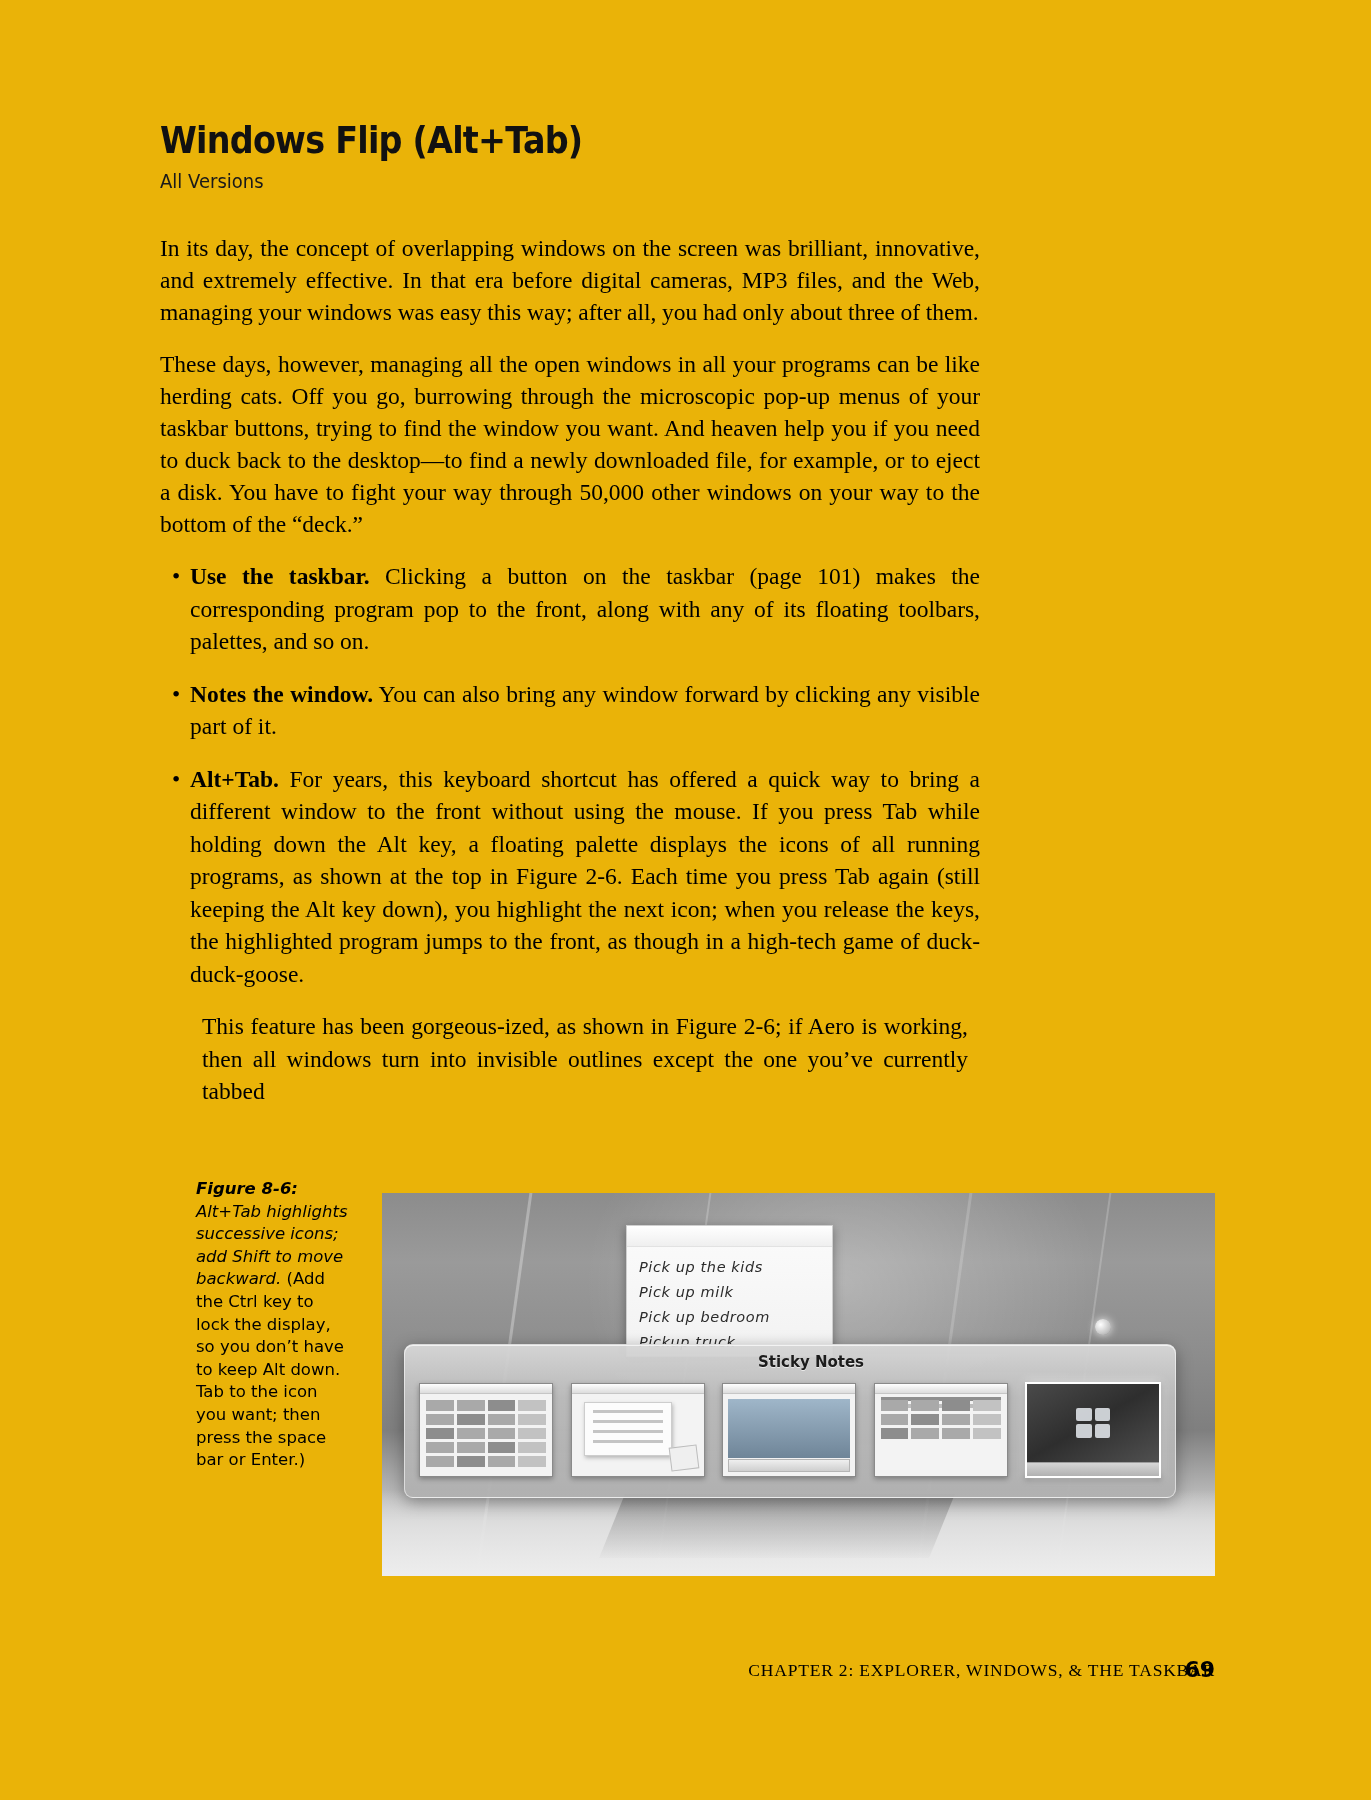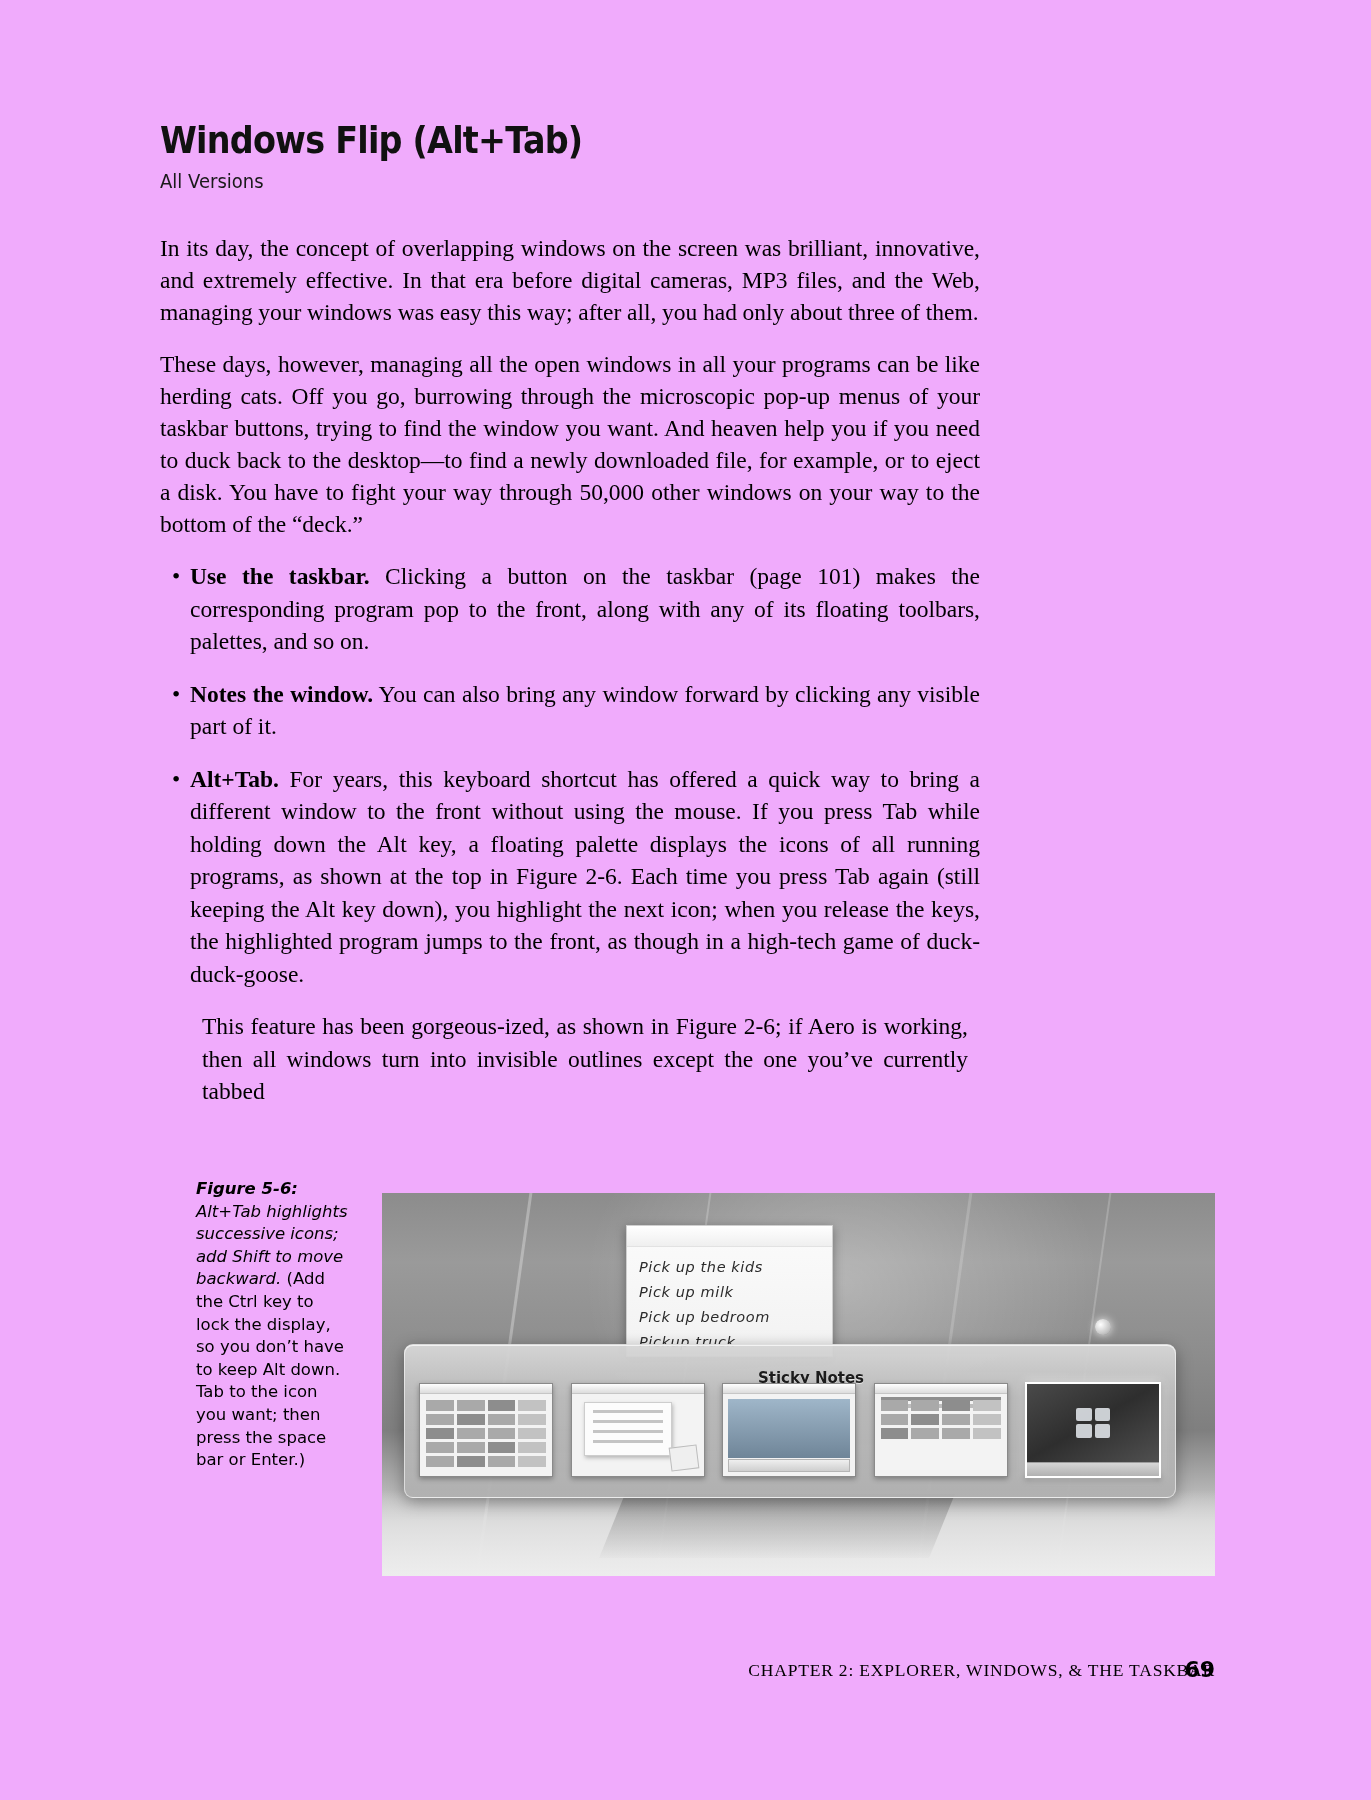--- a/index.html
+++ b/index.html
@@ -11,21 +11,21 @@
     width: 1371px;
     height: 1800px;
     position: relative;
     font-family: "Liberation Serif", serif;
     color: #000000;
     overflow: hidden;
   }
   .page {
     position: absolute;
     inset: 0;
-    background: #f0abfc;
+    background: #eab308;
   }
 
   
   .heading {
     position: absolute;
     left: 160px;
     top: 118px;
     width: 820px;
   }
   .h1 {
@@ -200,21 +200,21 @@
     bottom: 78px;
     width: 770px;
     height: 152px;
     border-radius: 9px;
     background: linear-gradient(180deg, rgba(214,214,214,0.96) 0%, rgba(188,188,188,0.95) 35%, rgba(176,176,176,0.95) 100%);
     border: 1px solid rgba(255,255,255,0.55);
     box-shadow: 0 4px 16px rgba(0,0,0,0.35), inset 0 1px 0 rgba(255,255,255,0.7);
   }
   .flip-title {
     position: absolute;
-    top: 24px; left: 0; right: 0;
+    top: 8px; left: 0; right: 0;
     text-align: center;
     font-family: "DejaVu Sans", sans-serif;
     font-size: 15px;
     font-weight: bold;
     color: #1c1c1c;
     text-shadow: 0 1px 0 rgba(255,255,255,0.6);
     padding-left: 42px;
   }
   .thumbs {
     position: absolute;
@@ -380,21 +380,21 @@
         <span class="bullet-dot">•</span><b>Alt+Tab.</b><span> For years, this keyboard shortcut has offered a quick way to bring a different window to the front without using the mouse. If you press Tab while holding down the Alt key, a floating palette displays the icons of all running programs, as shown at the top in Figure 2-6. Each time you press Tab again (still keeping the Alt key down), you highlight the next icon; when you release the keys, the highlighted program jumps to the front, as though in a high-tech game of duck-duck-goose.</span>
       </li>
     </ul>
 
     <p class="tail-para">This feature has been gorgeous-ized, as shown in Figure 2-6; if Aero is working, then all windows turn into invisible outlines except the one you’ve currently tabbed</p>
   </div>
 
   <div class="figure-wrap">
 
     <div class="fig-caption">
-      <span class="cap-title">Figure 5-6:</span>
+      <span class="cap-title">Figure 8-6:</span>
       <span>Alt+Tab highlights successive icons; add Shift to move backward. </span><span class="cap-roman">(Add the Ctrl key to lock the display, so you don’t have to keep Alt down. Tab to the icon you want; then press the space bar or Enter.)</span>
     </div>
 
     <div class="fig-image">
       <div class="glow"></div>
       <div class="streak s1"></div>
       <div class="streak s2"></div>
       <div class="streak s3"></div>
       <div class="streak s4"></div>
       <div class="floorband"></div>

